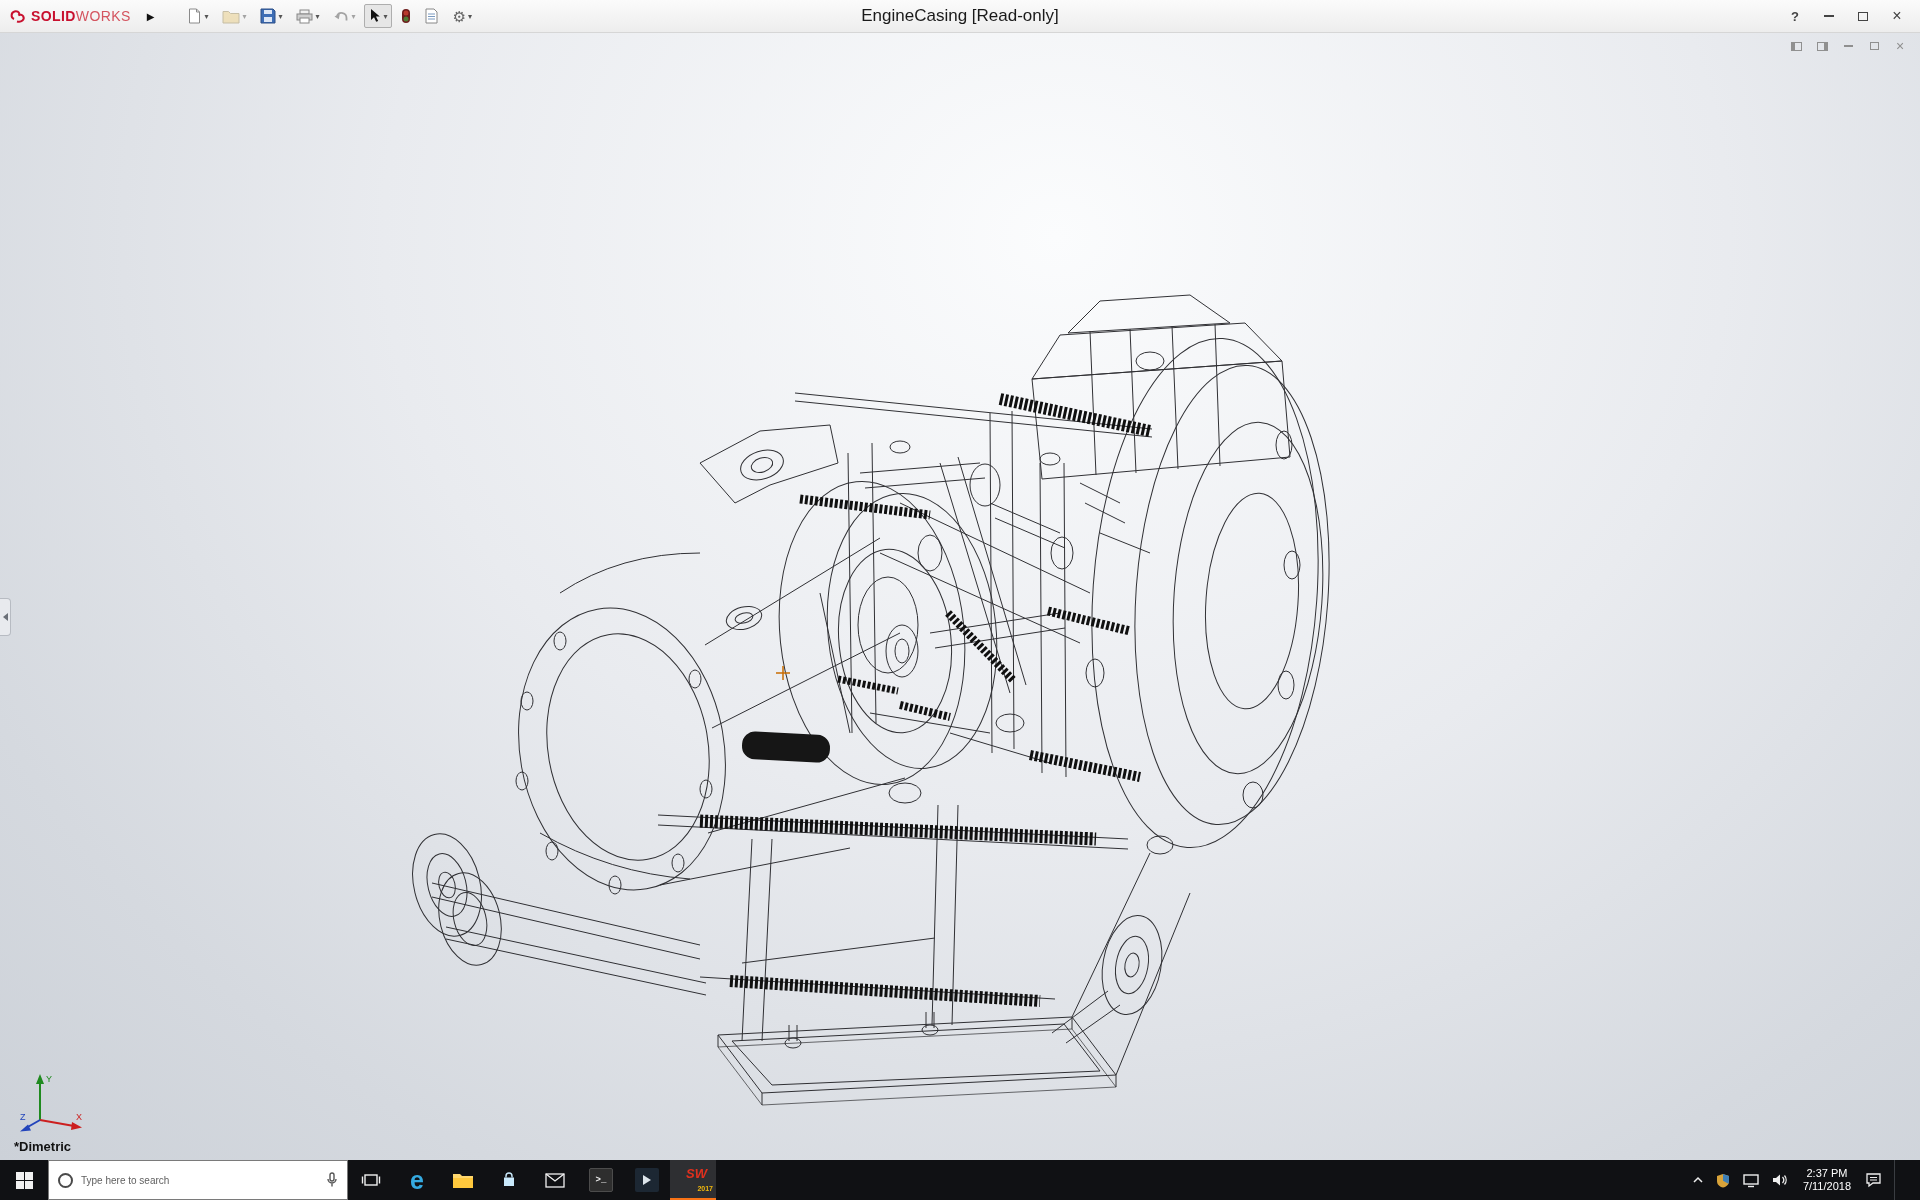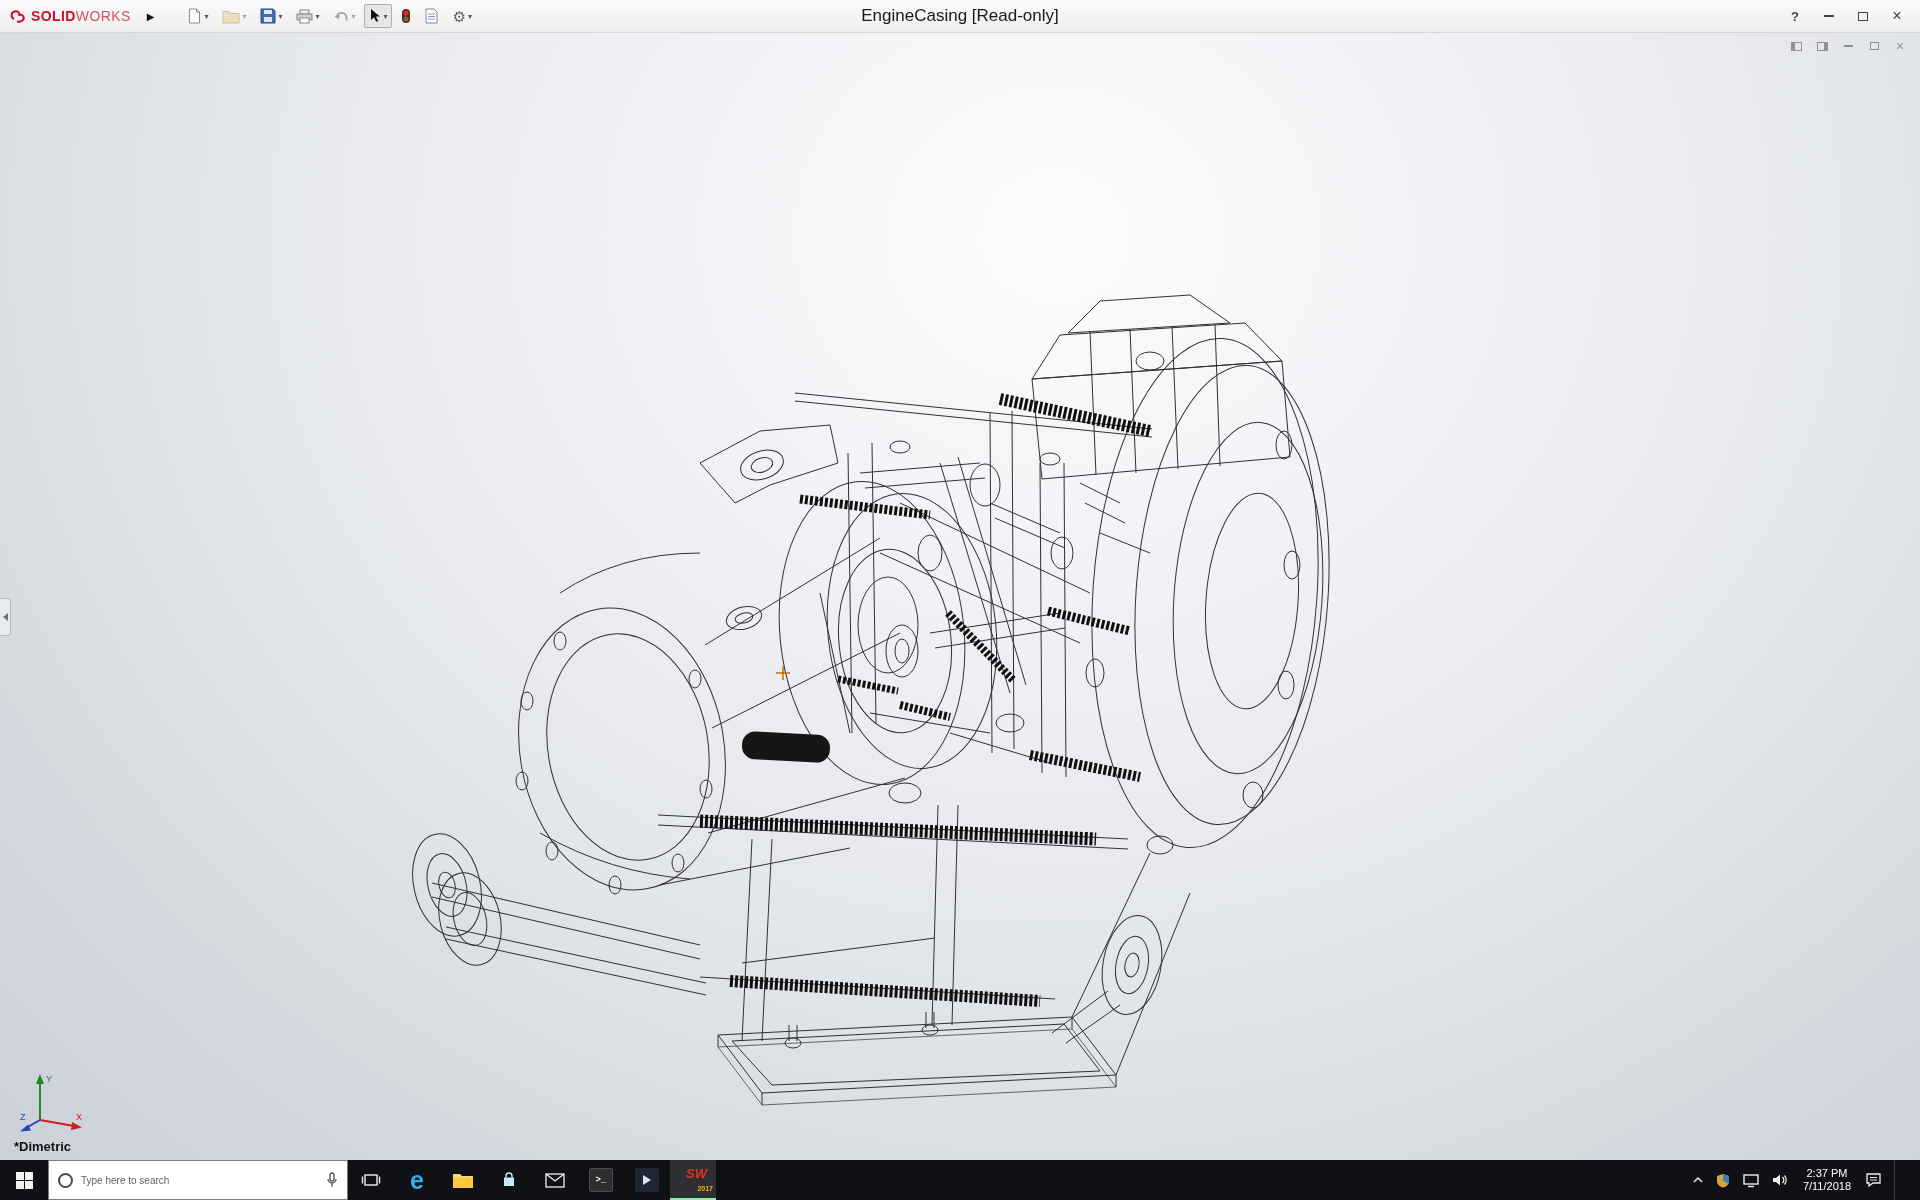--- a/index.html
+++ b/index.html
@@ -64,21 +64,21 @@
   .searchbox input::placeholder { color:#5f5f5f; opacity:1; }
   .edge-e { font-size:25px; line-height:1; font-weight:bold; color:#35abe2; }
   .tile { width:24px; height:24px; border-radius:2px; display:flex; align-items:center;
     justify-content:center; }
   .cmd-tile { background:#2e2e2e; border:1px solid #4c4c4c; color:#f0f0f0;
     font-size:9px; font-weight:bold; font-family:"Liberation Mono", monospace; }
   .movies-tile { background:#1c2733; }
   .movies-play { width:0; height:0; border-top:5px solid transparent;
     border-bottom:5px solid transparent; border-left:8px solid #dde5ec; }
   .sw-app { position:relative; background:rgba(255,255,255,.13);
-    border-bottom:2px solid #86efac;padding-left:12px; }
+    border-bottom:2px solid #f97316;padding-left:12px; }
   .sw-tile { position:relative; width:28px; height:26px; }
   .sw-label { position:absolute; top:0; left:1px; color:#e0301e; font-weight:bold;
     font-size:13px; font-style:italic; }
   .sw-year { position:absolute; bottom:0; right:0; color:#f2b90d; font-size:7px; font-weight:bold; }
   .tray { margin-left:auto; display:flex; align-items:center; gap:12px; padding-right:20px; }
   .tray-icon { display:flex; align-items:center; justify-content:center; cursor:default; }
   .clock { display:flex; flex-direction:column; align-items:center; justify-content:center;
     font-size:11px; line-height:13px; color:#fff; padding:0 2px; }
   .show-desktop { width:6px; border-left:1px solid #3a3d42; height:100%; }
 </style>

